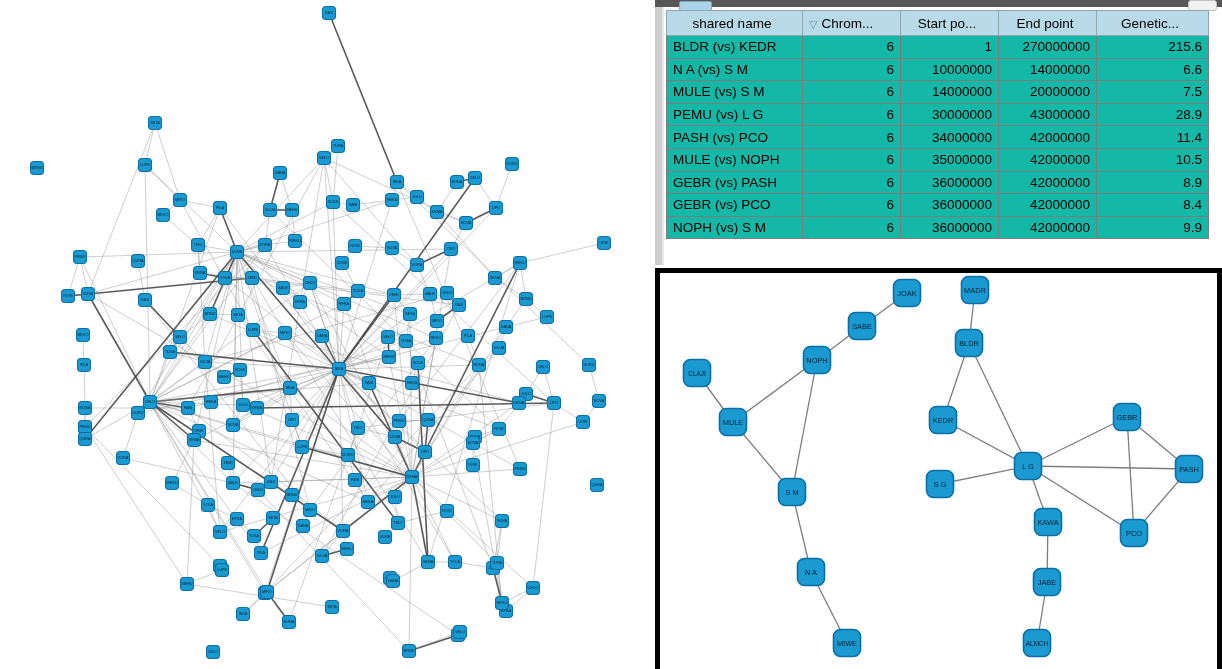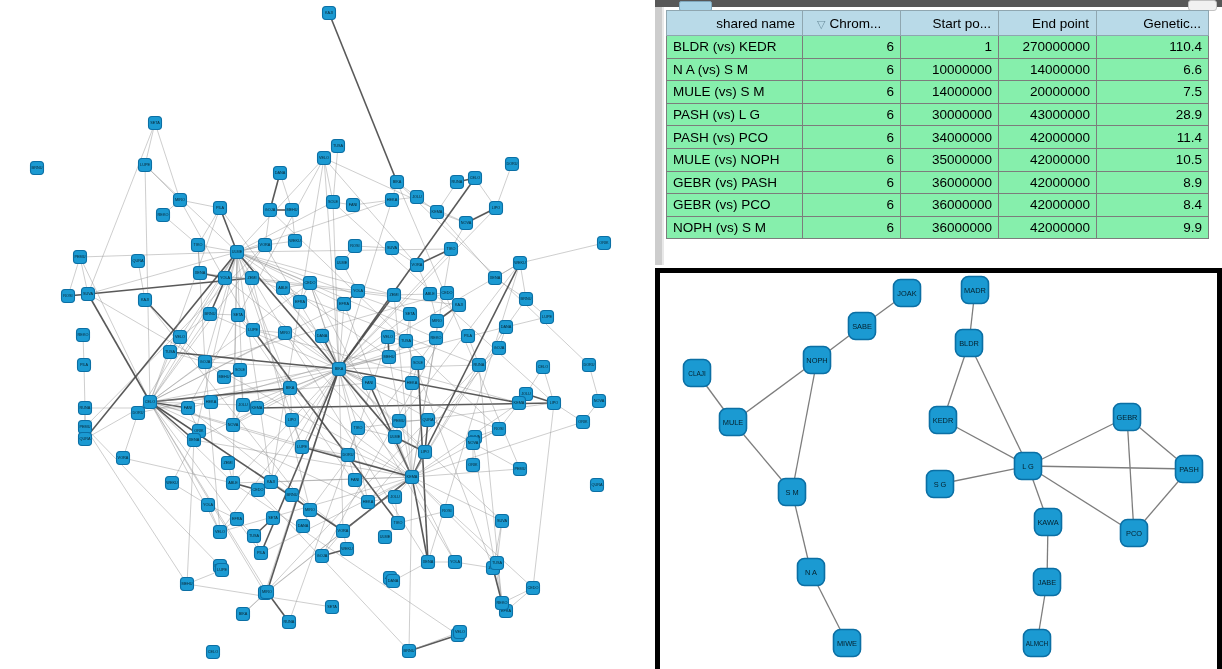--- a/index.html
+++ b/index.html
@@ -8,22 +8,22 @@
   #main-net{position:absolute;left:0;top:0;width:655px;height:669px;background:#fff;}
   
   #top-strip{position:absolute;left:655px;top:0;width:567px;height:7px;background:#575757;}
   #top-tab{position:absolute;left:679px;top:1px;width:31px;height:8px;background:#a9d3e6;border:1px solid #7fa8bd;border-radius:2px;}
   #top-pill{position:absolute;left:1188px;top:0;width:27px;height:9px;background:#f1f1f1;border:1px solid #c2c2c2;border-radius:3px;}
   #left-rail{position:absolute;left:655px;top:7px;width:9px;height:258px;background:#cdcdcd;border-right:1px solid #fff;box-shadow:inset -2px 0 0 #e8e8e8;}
   
   #edge-table{position:absolute;left:666px;top:10px;width:542px;border-collapse:collapse;table-layout:fixed;
     border:1px solid #4a4a4a;font-size:13.5px;color:#000;}
   #edge-table th{background:#b9dae8;border:1px solid #8fa6b0;font-weight:normal;height:24px;
-    text-align:right;padding:0 7px 0 2px;overflow:hidden;white-space:nowrap;}
-  #edge-table td{background:#86efac;border:1px solid #7c7c7c;height:21.6px;padding:0 6px;
+    padding:0 7px 0 2px;overflow:hidden;white-space:nowrap;}
+  #edge-table td{background:#14b8a6;border:1px solid #7c7c7c;height:21.6px;padding:0 6px;
     overflow:hidden;white-space:nowrap;margin-left:16px;}
   #edge-table td.num{text-align:right;}
   #edge-table td.name{text-align:left;}
   .funnel{color:#6b8f9e;font-size:11px;margin-right:4px;}
   
   #sub-panel{position:absolute;left:655px;top:268px;width:567px;height:466px;box-sizing:border-box;
     border:5px solid #000000;background:#fff;}
   #sub-net{position:absolute;left:0;top:0;width:557px;height:391px;}
   svg text{pointer-events:none;}
 </style>
@@ -727,50 +727,50 @@
     <colgroup>
       <col style="width:136px">
         <col style="width:98px">
         <col style="width:98px">
       <col style="width:98px">
         <col style="width:112px">
     </colgroup>
     <thead>
         <tr id="hdr-row">
           <th>shared name</th>
-          <th style="text-align: left; padding-left: 14px;"><span class="funnel">▽</span>Chrom...</th>
+          <th style="text-align: left; padding-left: 6px;"><span class="funnel">▽</span>Chrom...</th>
           <th>Start po...</th>
           <th>End point</th>
           <th>Genetic...</th>
         </tr>
       </thead>
     <tbody id="tbl-body">
         <tr>
           <td class="name">BLDR (vs) KEDR</td>
           <td class="num">6</td>
           <td class="num">1</td>
           <td class="num">270000000</td>
-          <td class="num">110.4</td>
+          <td class="num">215.6</td>
         </tr>
         <tr>
           <td class="name">N A (vs) S M</td>
           <td class="num">6</td>
           <td class="num">10000000</td>
           <td class="num">14000000</td>
           <td class="num">6.6</td>
         </tr>
         <tr>
           <td class="name">MULE (vs) S M</td>
           <td class="num">6</td>
           <td class="num">14000000</td>
           <td class="num">20000000</td>
           <td class="num">7.5</td>
         </tr>
         <tr>
-          <td class="name">PASH (vs) L G</td>
+          <td class="name">PEMU (vs) L G</td>
           <td class="num">6</td>
           <td class="num">30000000</td>
           <td class="num">43000000</td>
           <td class="num">28.9</td>
         </tr>
         <tr>
           <td class="name">PASH (vs) PCO</td>
           <td class="num">6</td>
           <td class="num">34000000</td>
           <td class="num">42000000</td>

